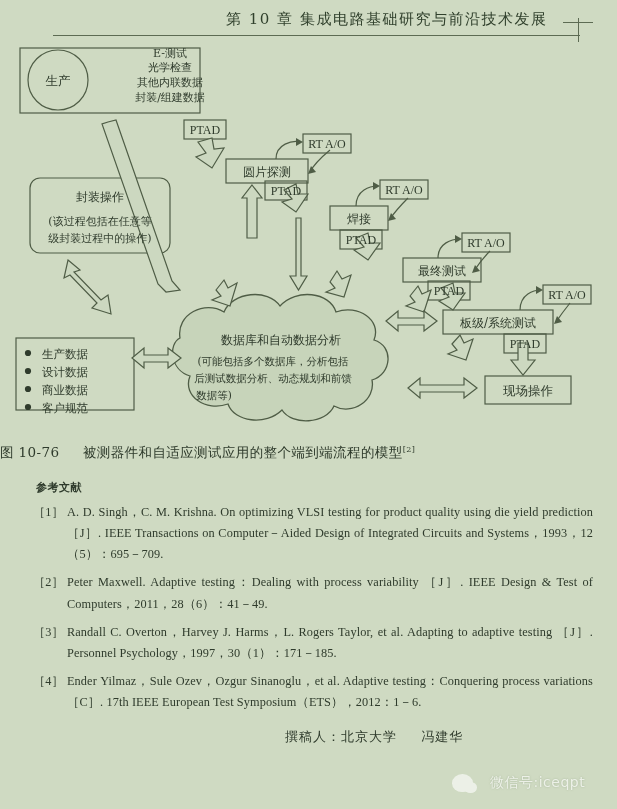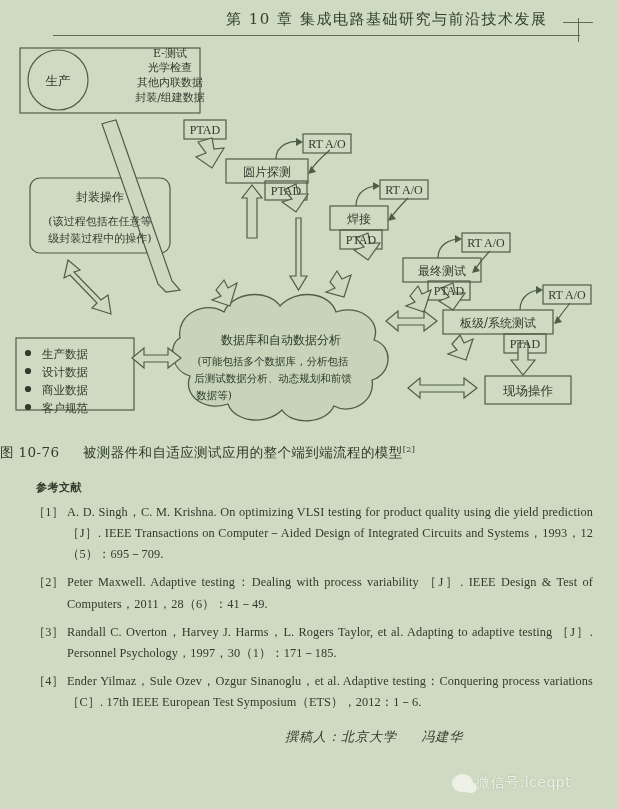--- a/index.html
+++ b/index.html
@@ -140,31 +140,31 @@
   .signature {
     position: absolute;
     left: 285px;
     top: 726px;
     font-family: "DejaVu Serif", serif;
     font-size: 13px;
     line-height: 1.75;
     color: #2f3b2c;
     letter-spacing: 1px;
   }
-  .sig-line { white-space: nowrap; font-style: italic; }
+  .sig-line { white-space: nowrap; }
   .sig-gap { display: inline-block; width: 14px; }
 
   
   .watermark {
     position: absolute;
     left: 452px;
     top: 774px;
     display: flex;
     align-items: center;
-    gap: 3px;
+    gap: 17px;
     opacity: 0.62;
   }
   .wx-badge {
     width: 21px;
     height: 18px;
     background: #ffffff;
     border-radius: 50% 50% 48% 48%;
     position: relative;
   }
   .wx-badge::after {

